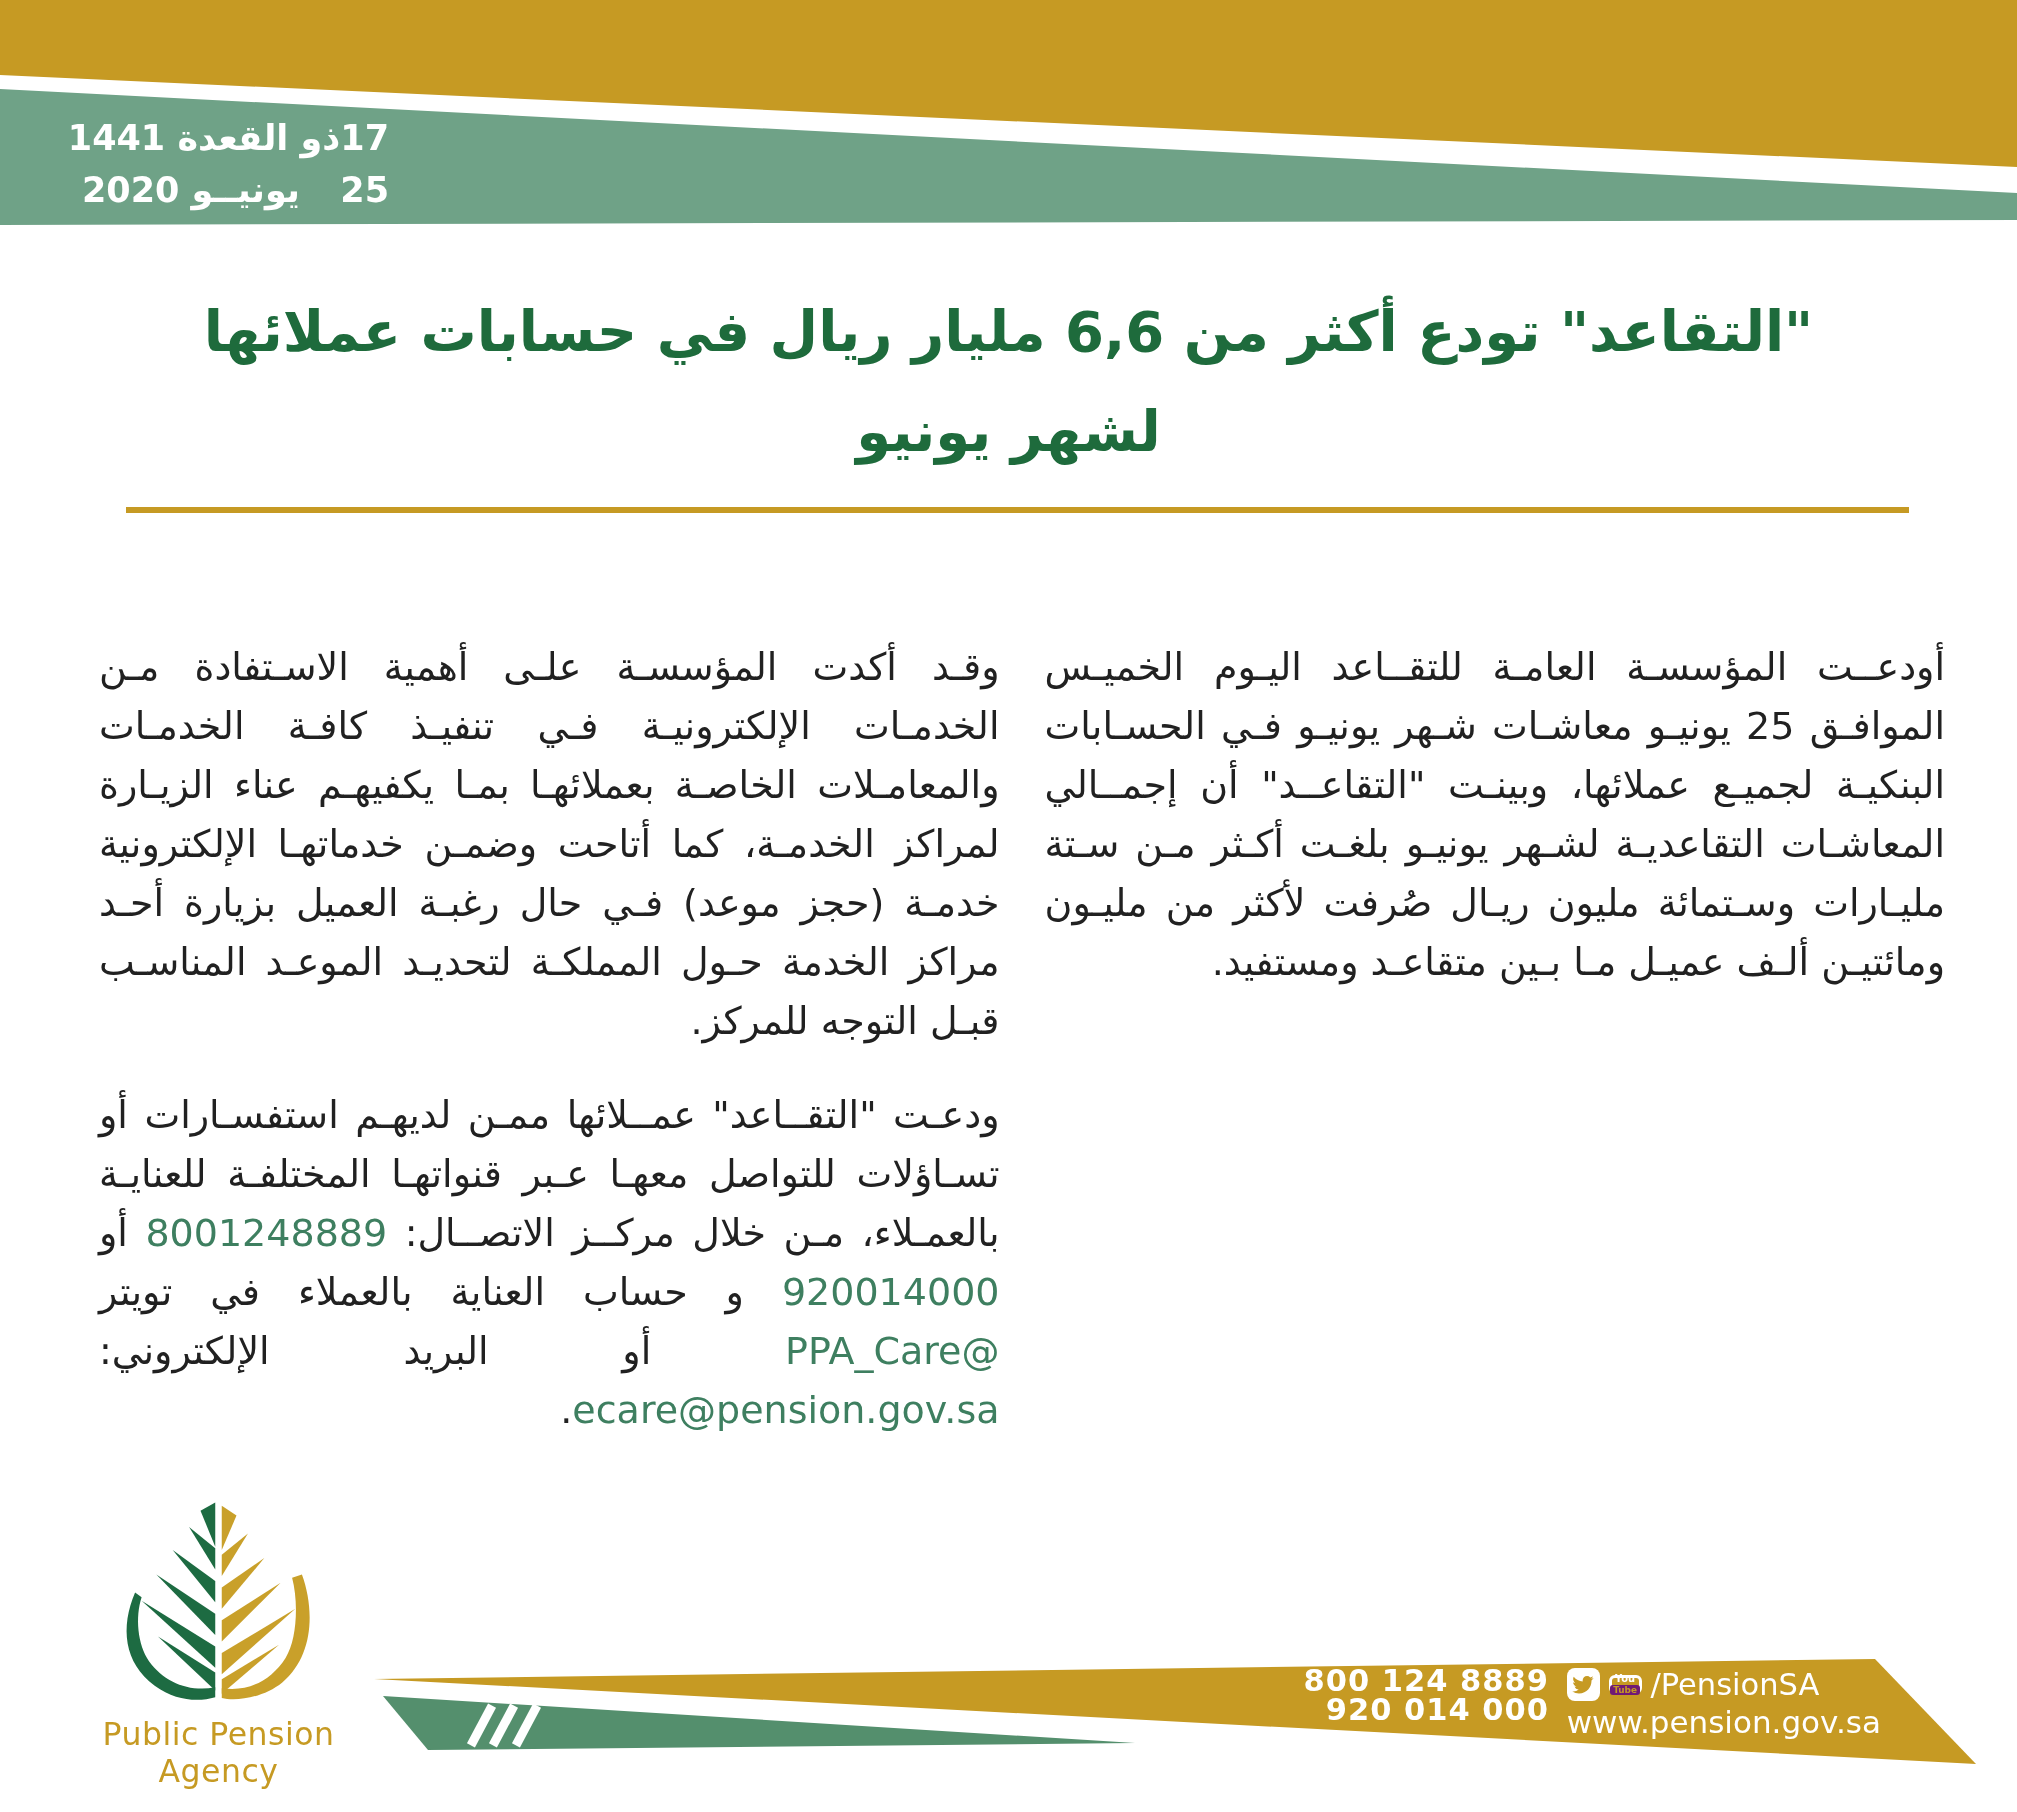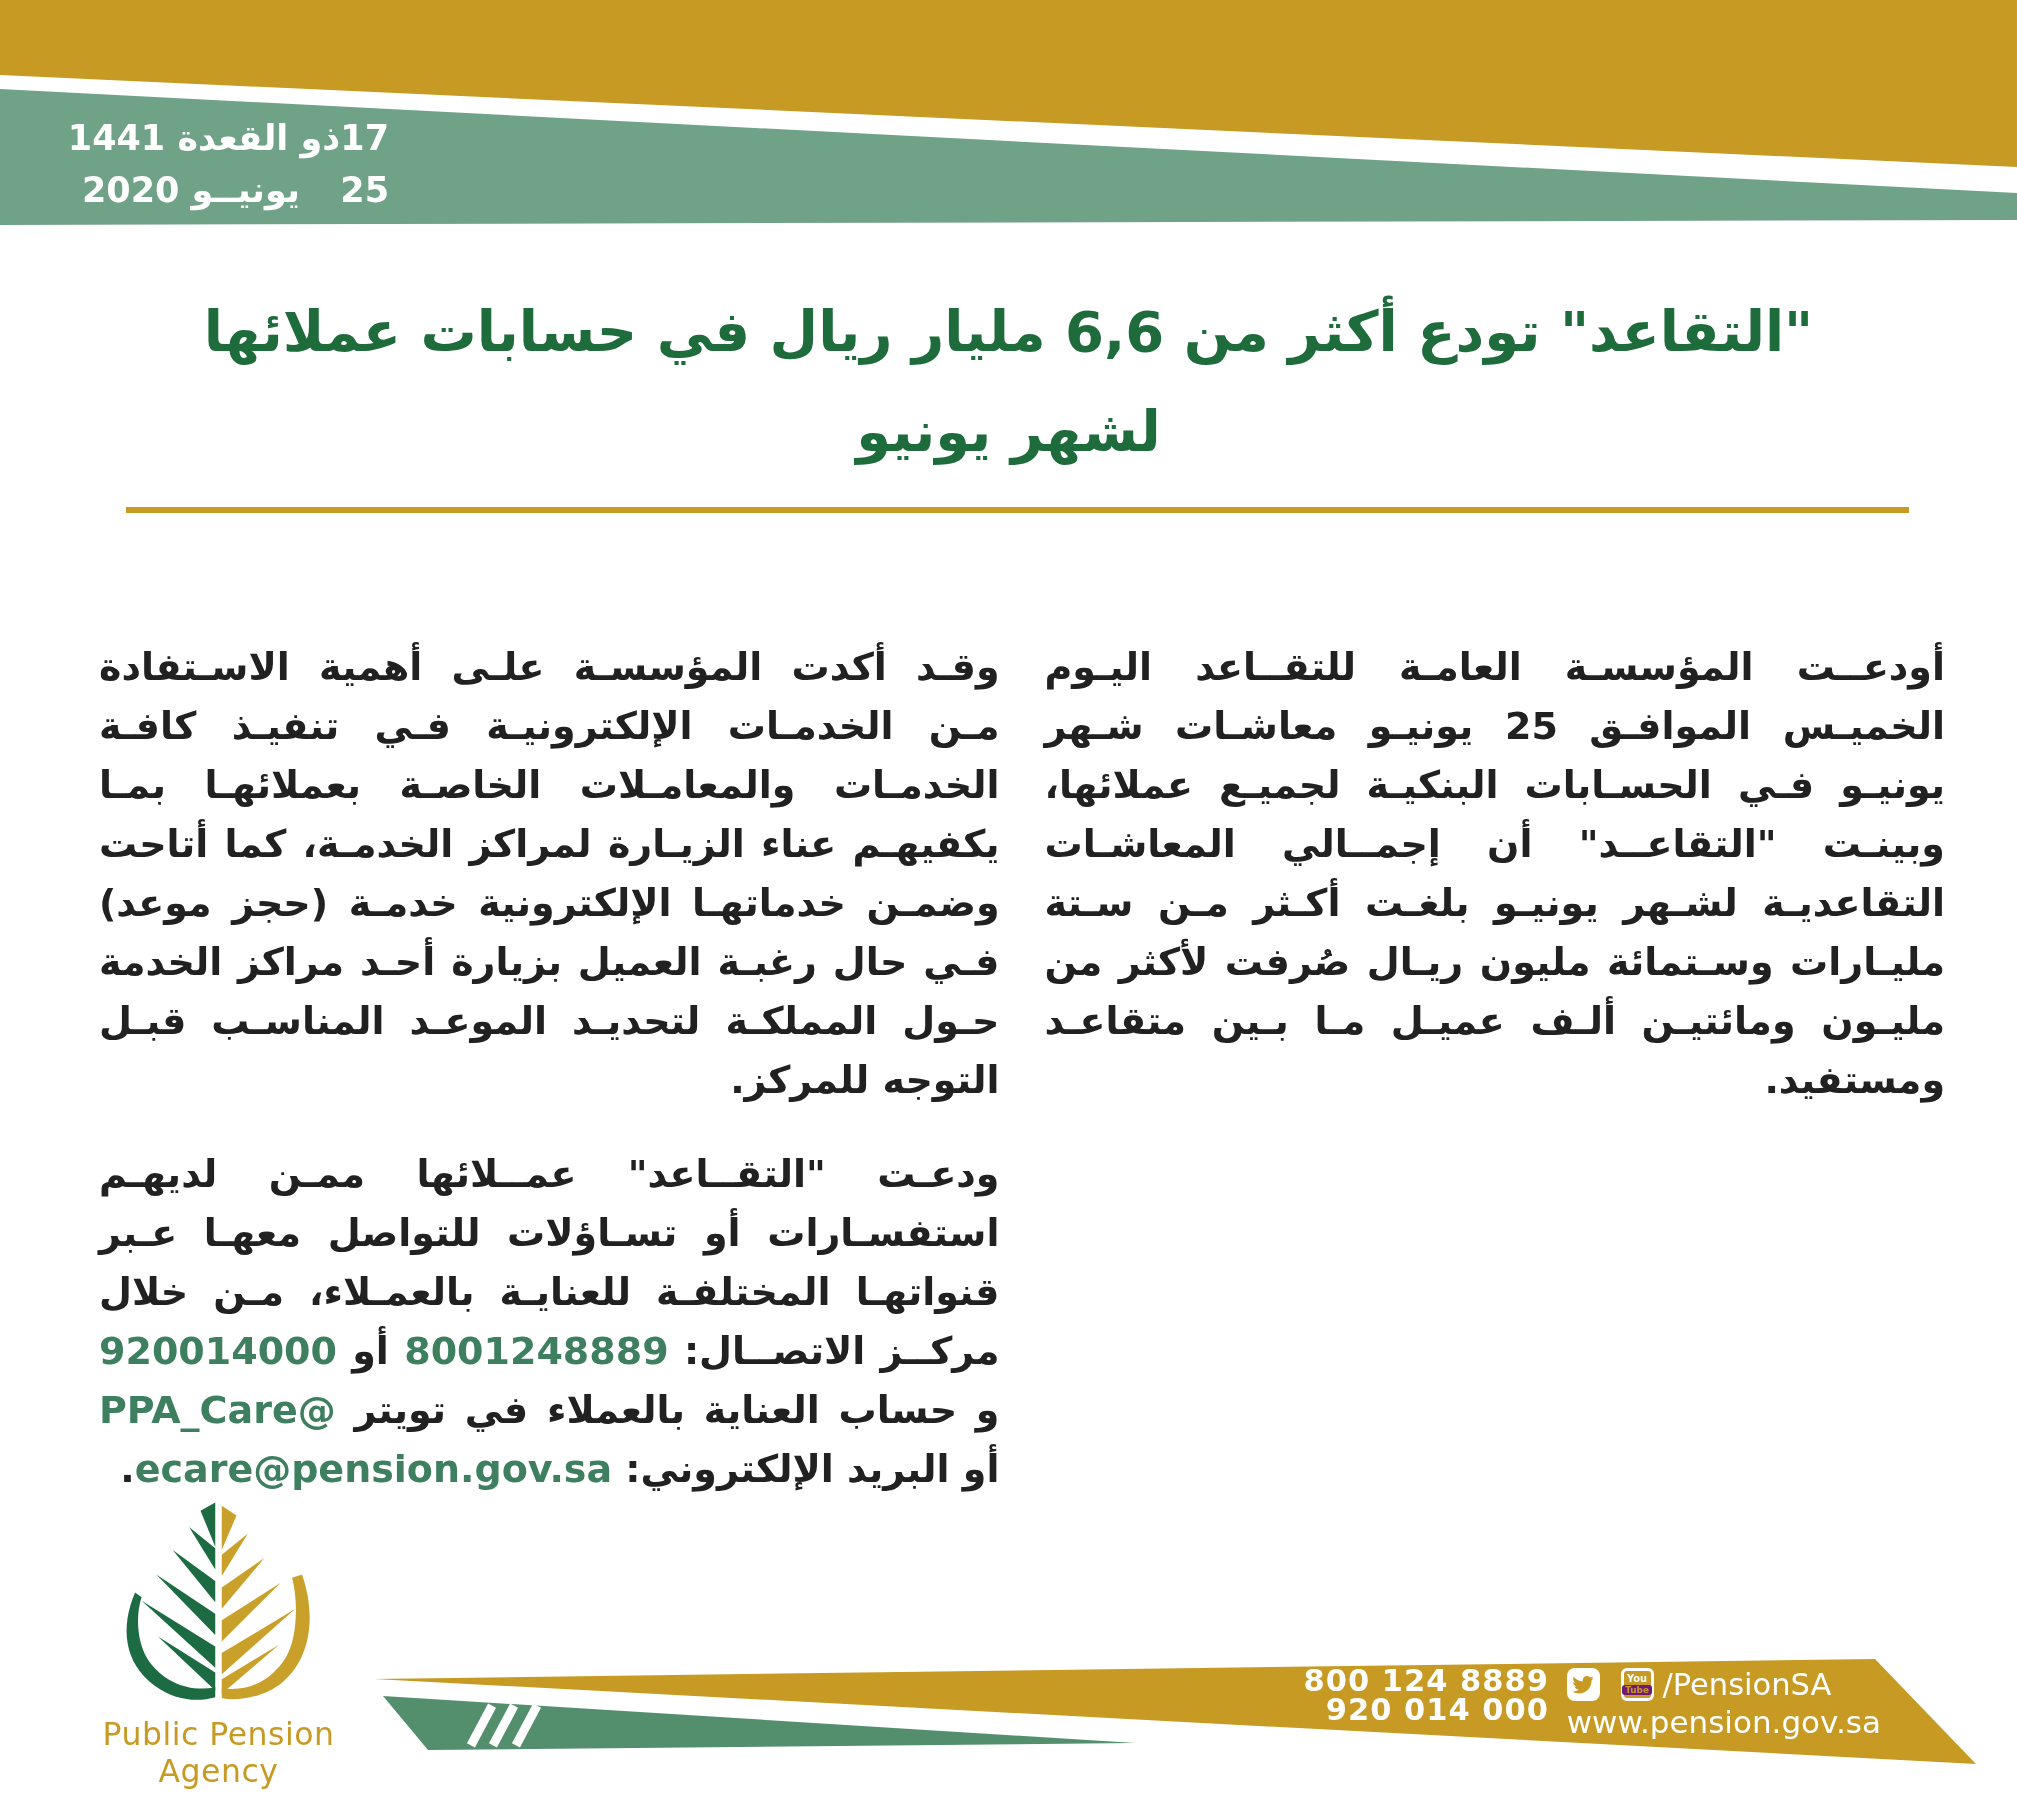--- a/index.html
+++ b/index.html
@@ -72,21 +72,20 @@
     direction: rtl;
   }
   .col { flex: 1; }
   .col p {
     margin: 0 0 35px 0;
     font-size: 38px;
     line-height: 59px;
     color: #212121;
     text-align: justify;
     direction: rtl;
-    font-weight: bold;
   }
   .accent { color: #3E7F60; }
   
   .logo {
     position: absolute;
     left: 51px; top: 1482px;
     width: 335px;
     text-align: center;
   }
   .logo svg { display: block; margin: 0 auto; }
@@ -123,25 +122,25 @@
   .social-top { display: flex; align-items: center; gap: 8.9px; }
   .social-handle { font-size: 30.5px; white-space: nowrap; }
   .social-web { font-size: 31px; text-align: right; margin-top: 2px; white-space: nowrap; }
   .tw-icon {
     width: 33px; height: 33px;
     background: #ffffff;
     border-radius: 7.9px;
     display: flex; align-items: center; justify-content: center;
   }
   .yt-icon {
-    width: 33px; height: 33px;
+    width: 33px; height: 19px;
     border: 3px solid #ffffff;
     border-radius: 5.9px;
     box-sizing: border-box;
-    display: flex; flex-direction: column; align-items: center; justify-content: center; margin-left: 12px;
+    display: flex; flex-direction: column; align-items: center; justify-content: center;
   }
   .yt-top { font-size: 9.9px; line-height: 10.8px; color: #ffffff; font-weight: bold; }
   .yt-bottom {
     font-size: 8.9px; line-height: 10.8px;
     background: #701a75; color: #C69A23;
     font-weight: bold;
     border-radius: 3px;
     padding: 0 3px;
   }
 </style>

